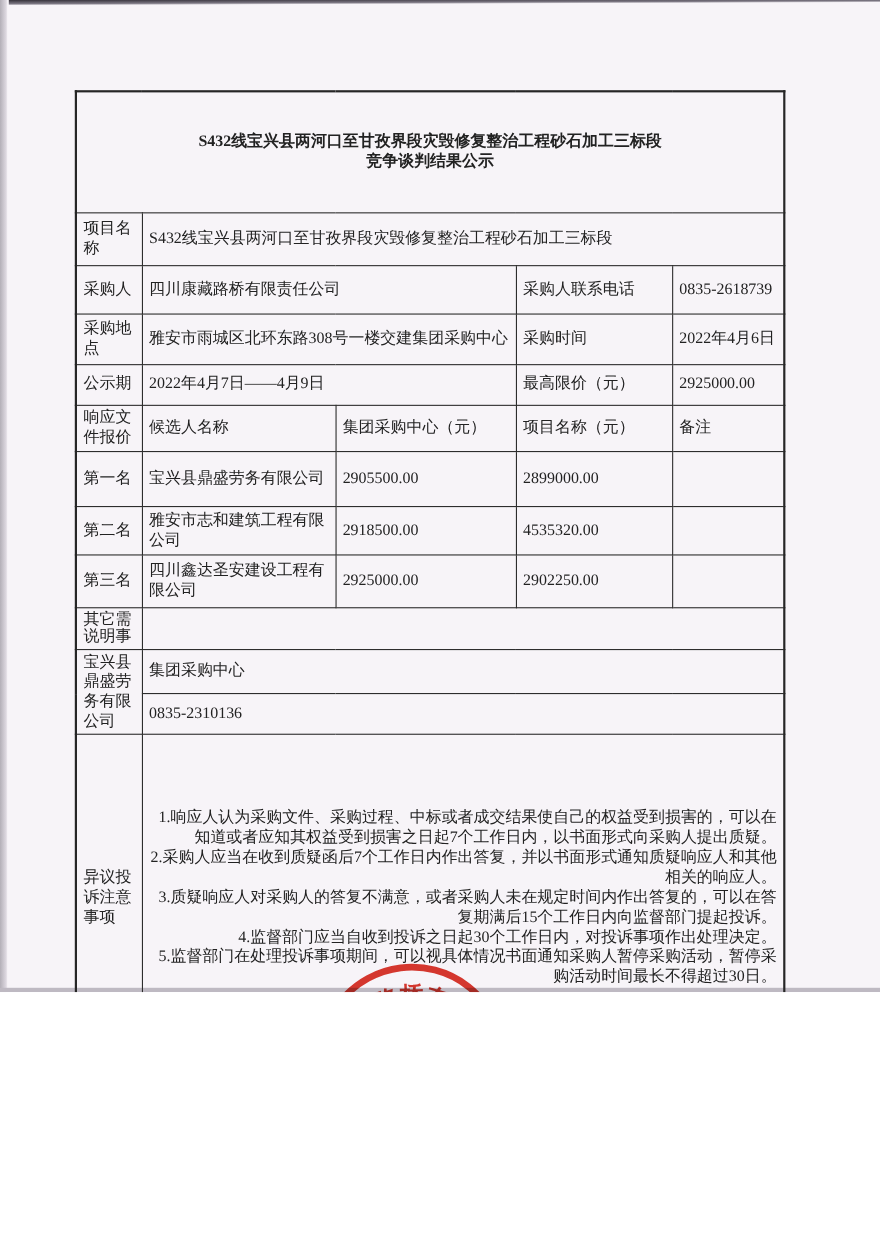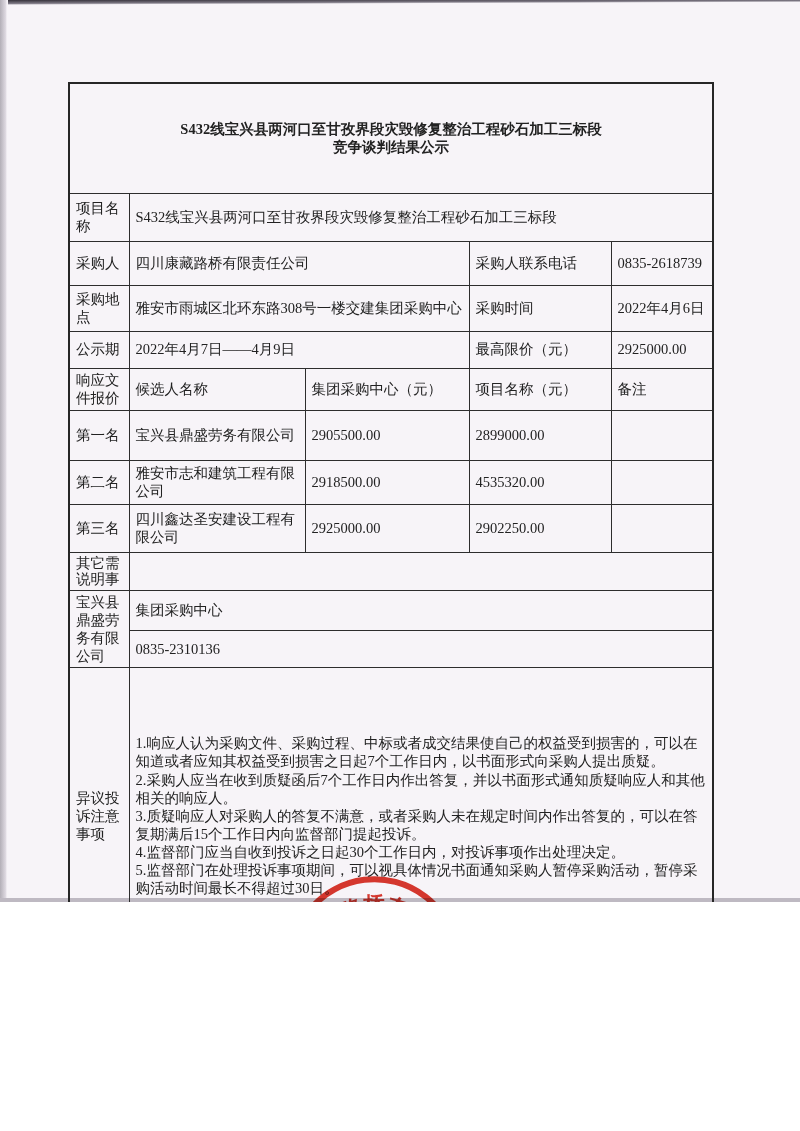--- a/index.html
+++ b/index.html
@@ -17,21 +17,21 @@
 
   table.doc{position:absolute; left:68px; top:82px; width:644px;
     border-collapse:collapse; table-layout:fixed; border:2.5px solid #262626;}
   .doc td{border:1.5px solid #2d2d2d; font-size:14.5px; color:#222;
     padding:2px 6px; vertical-align:middle; overflow:hidden; line-height:1.25;}
   .title-cell{text-align:center; font-weight:bold; font-size:20px; color:#181818; line-height:1.7;}
   .lbl{padding-left:5px; padding-right:3px;}
   .ctr{text-align:left;}
   .name-cell{padding-left:8px;}
   .notice-cell{line-height:1.62; font-size:14.3px; padding:6px 9px; vertical-align:middle;}
-  .notice-cell div{margin:0;}
+  .notice-cell div{margin:0;text-align:right;}
   .sig-cell{position:relative; font-size:15px; padding-left:6px;font-family:Liberation Serif, serif;}
 
   .seal{position:absolute; left:281px; top:869px; width:188px; height:188px;
     z-index:6; mix-blend-mode:multiply; opacity:0.93; transform:rotate(-7deg);}
   .handwriting{position:absolute; left:222px; top:938px; width:150px; height:85px; z-index:5;}
 </style>
 </head>
 <body>
 
 <div class="paper">

